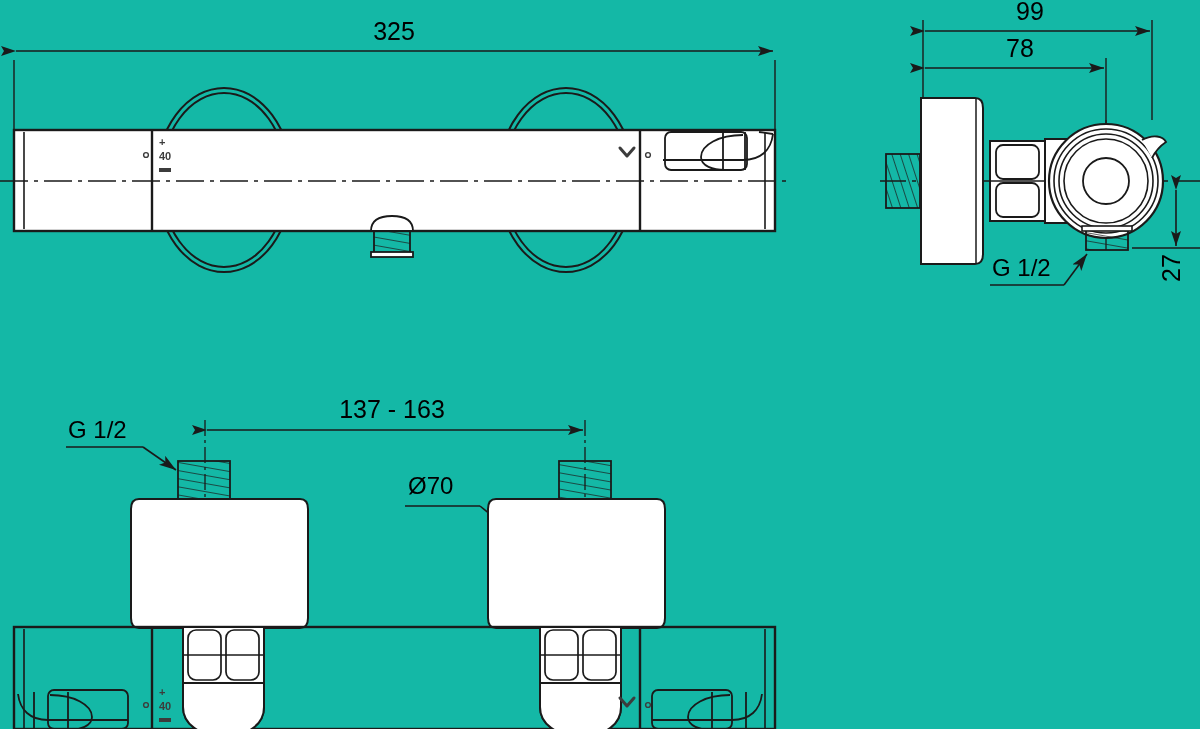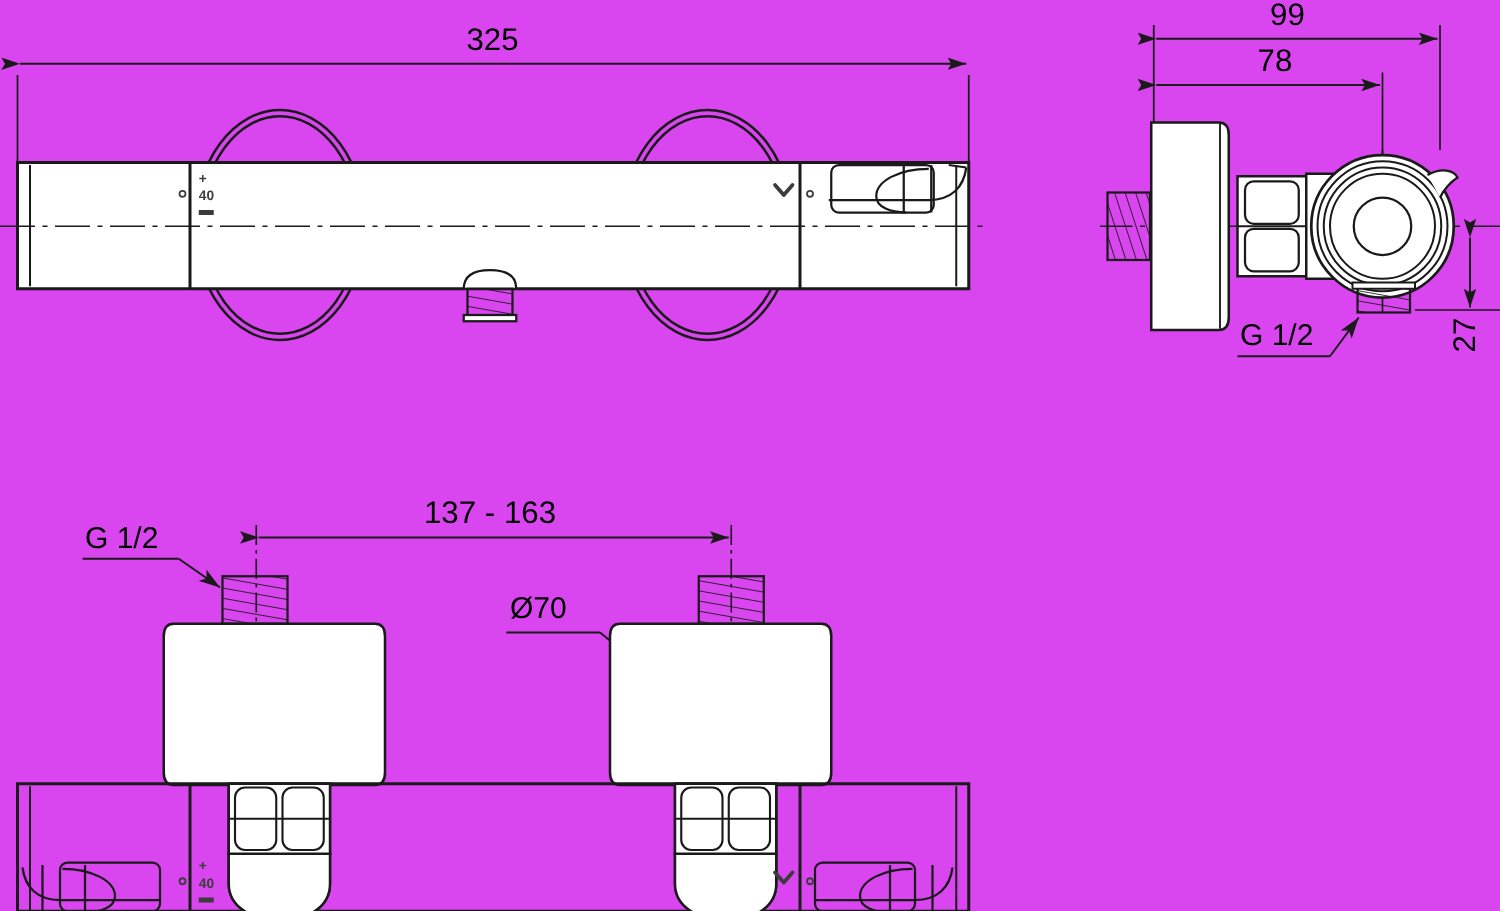--- a/index.html
+++ b/index.html
@@ -8,21 +8,21 @@
     padding: 0;
     background: #ffffff;
   }
   body {
     font-family: "Liberation Sans", sans-serif;
   }
   #drawing-root {
     position: relative;
     width: 1200px;
     height: 729px;
-    background: #d946ef;
+    background: #14b8a6;
     overflow: hidden;
   }
   svg.sheet {
     display: block;
     width: 1200px;
     height: 729px;
   }
   .dim-text {
     font-family: "Liberation Sans", sans-serif;
     font-size: 25px;

